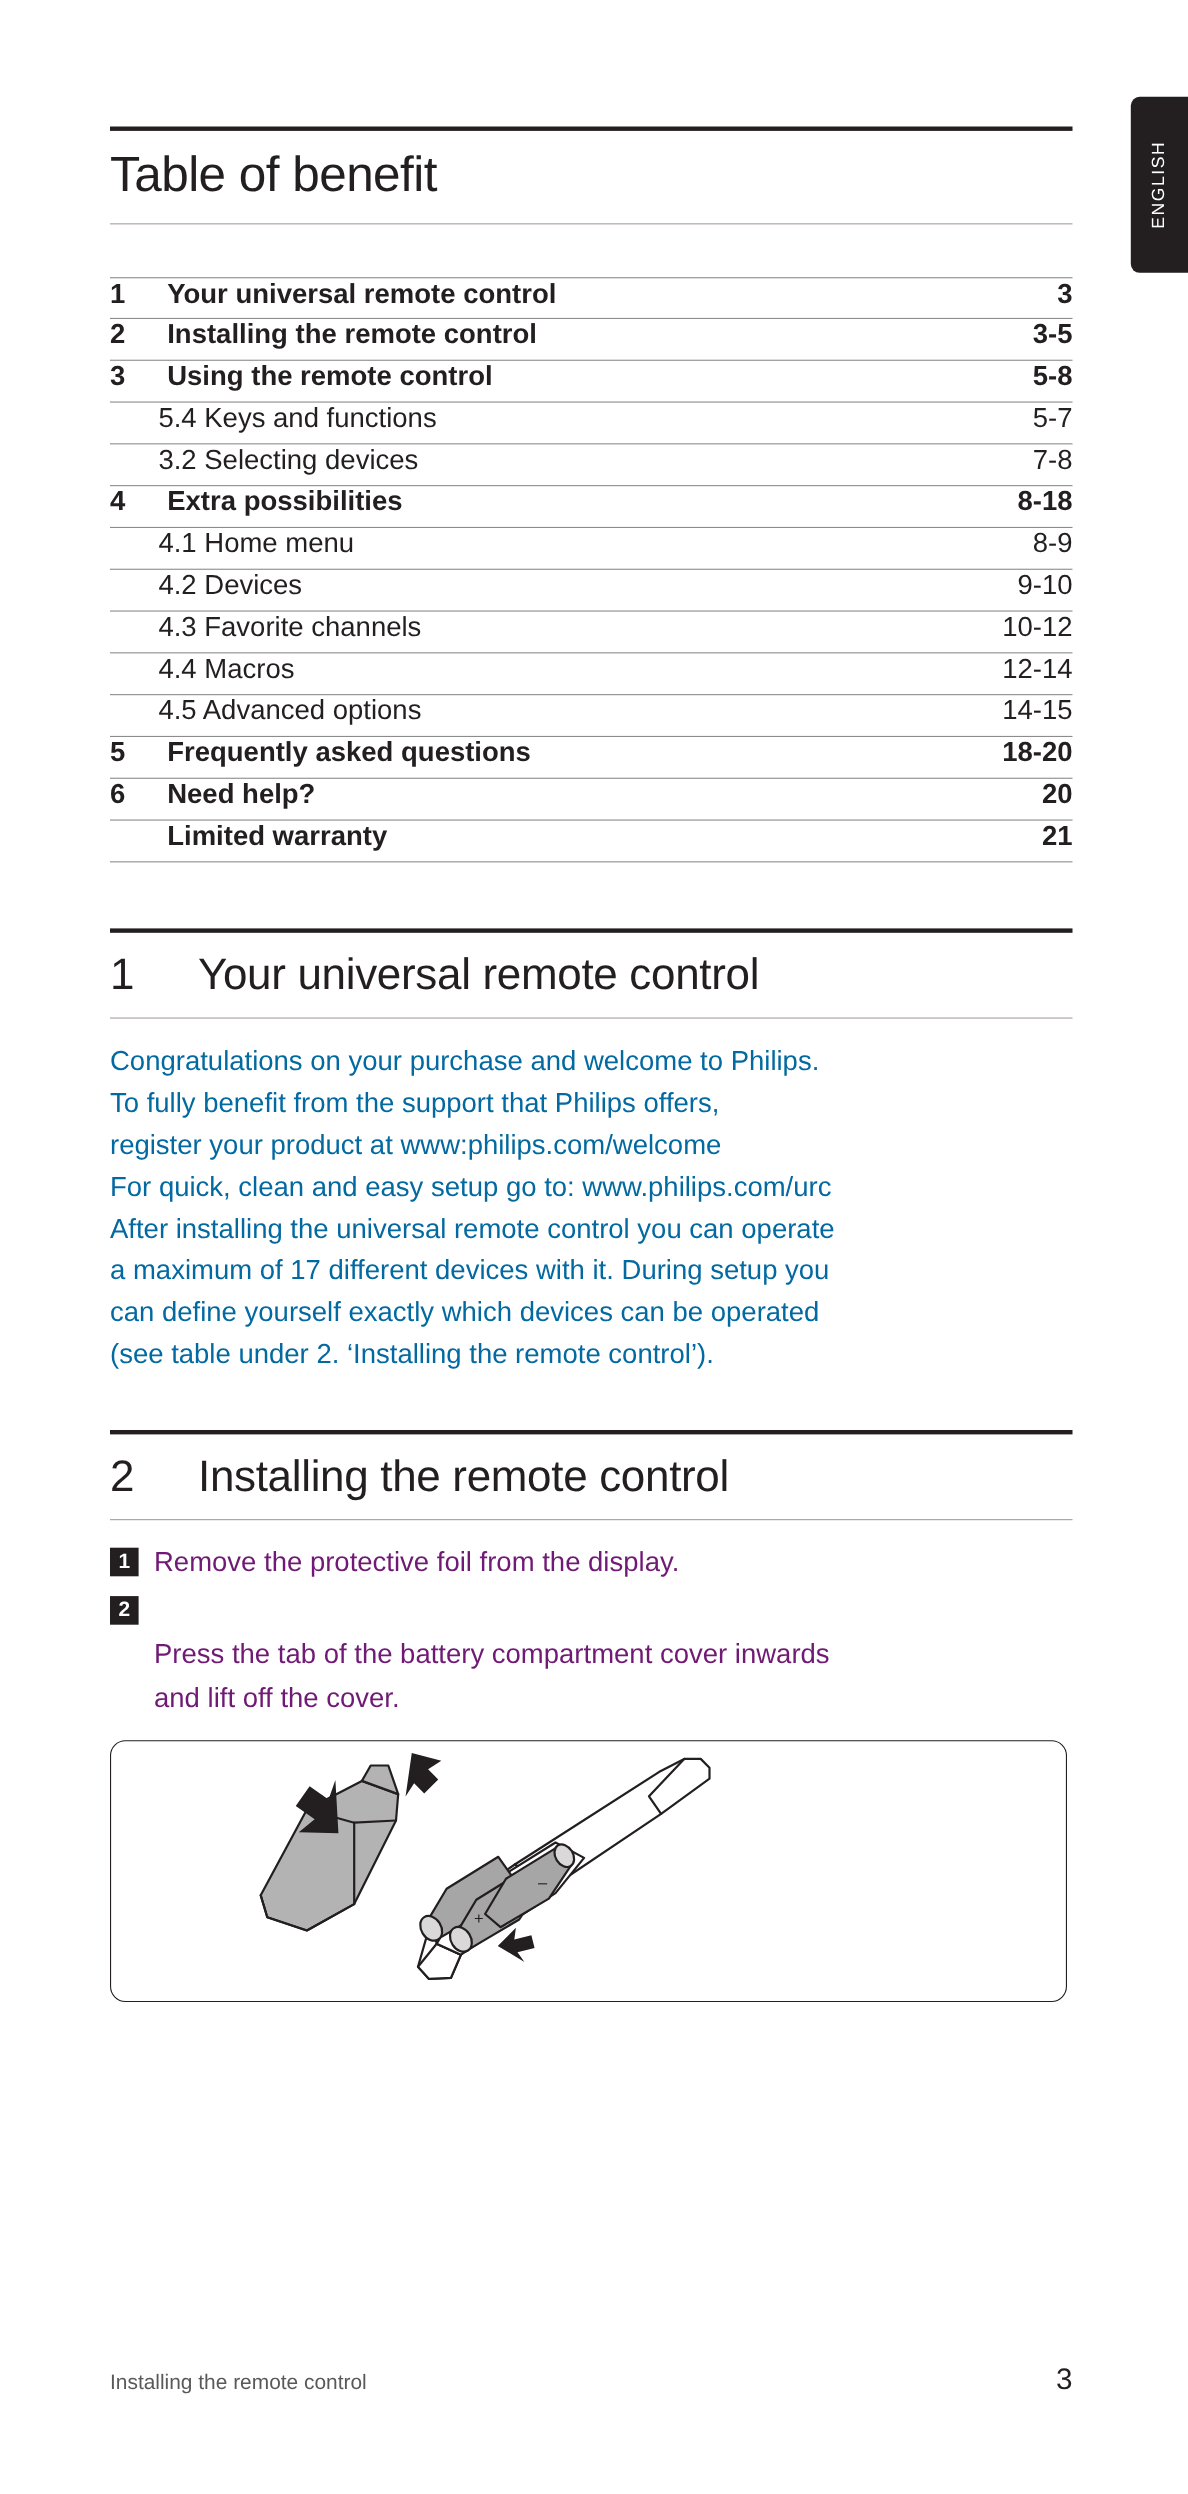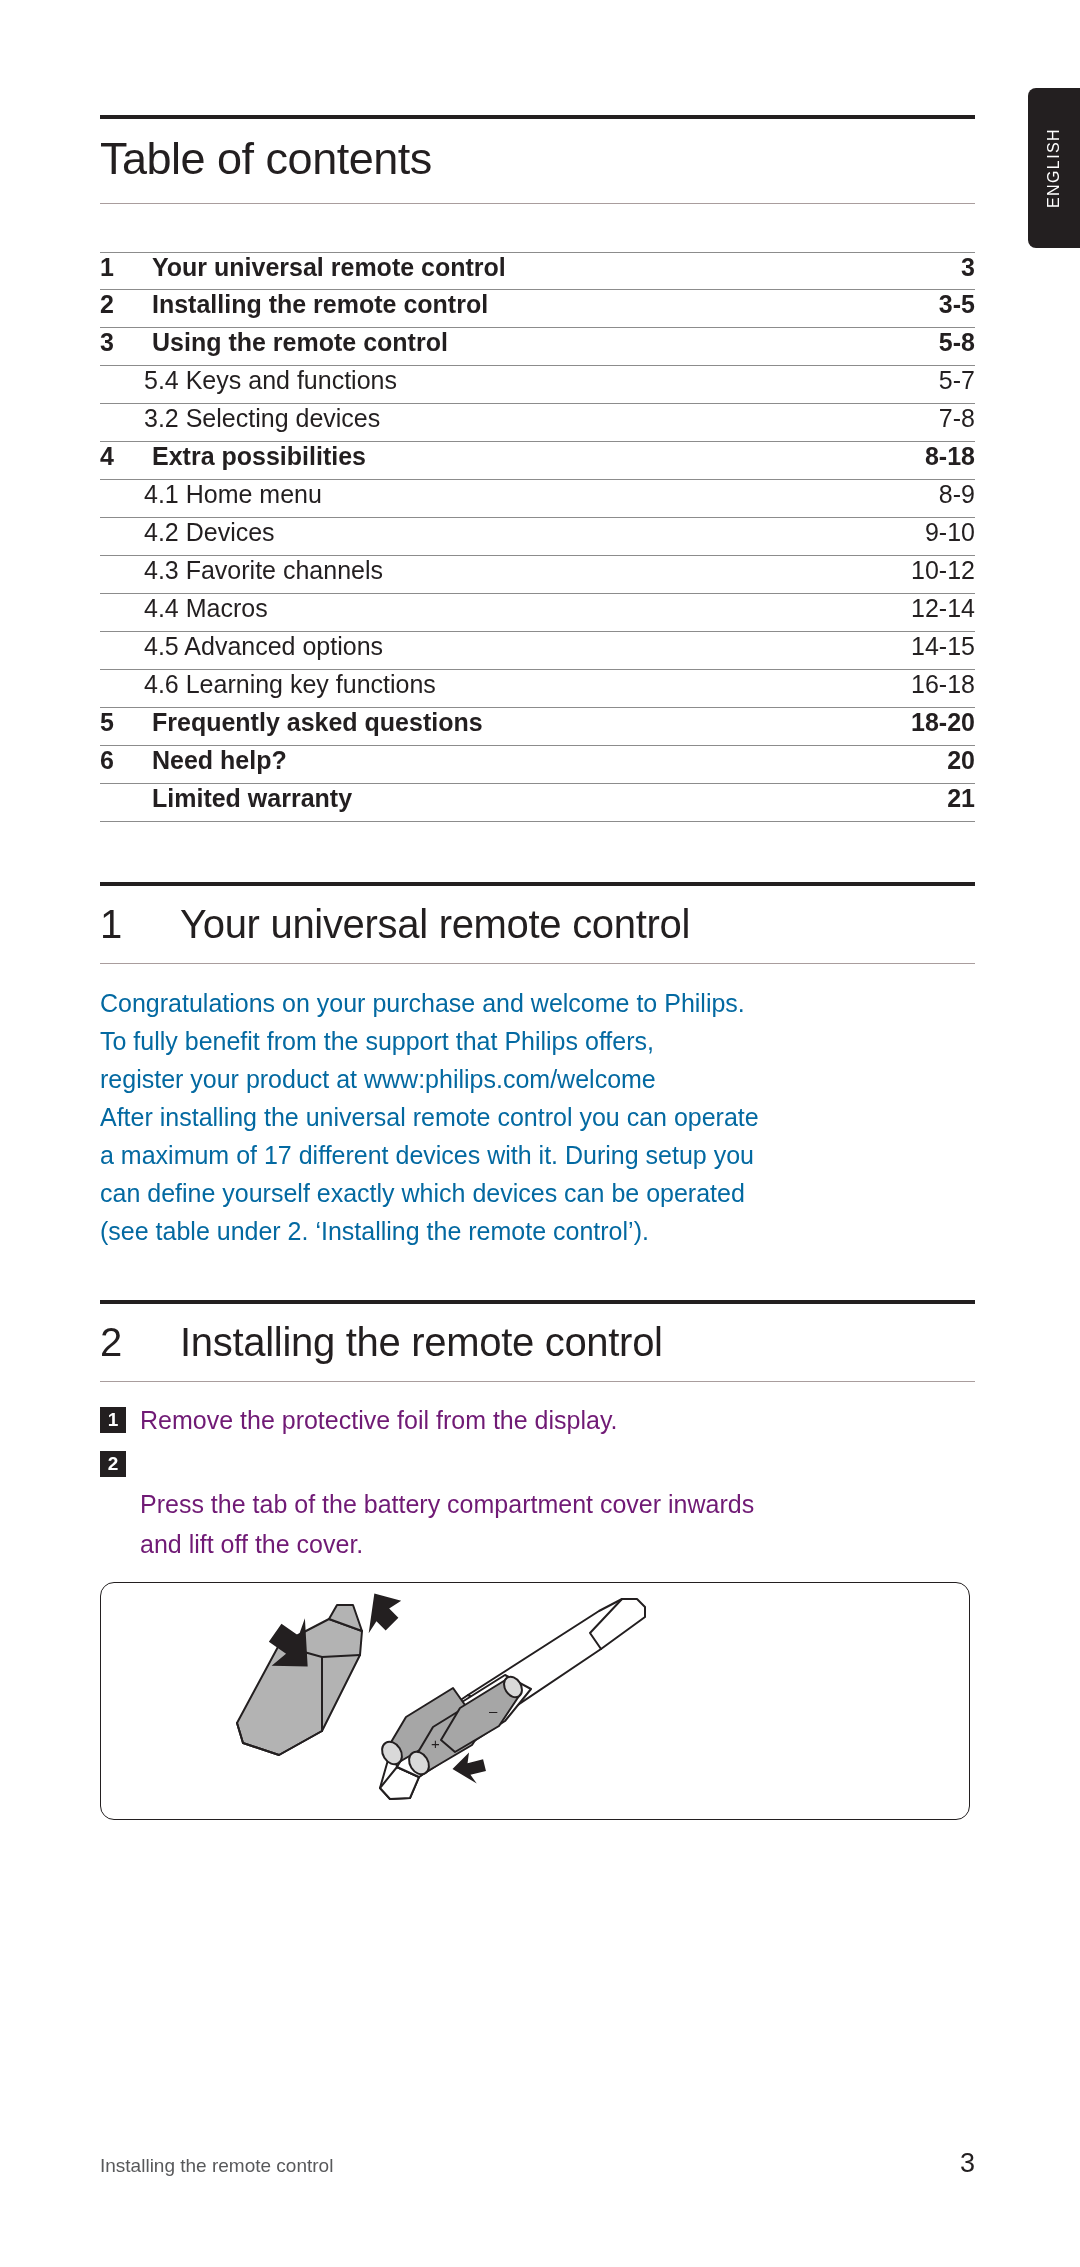--- a/index.html
+++ b/index.html
@@ -213,21 +213,21 @@
 <div class="page">
 
   <div class="side-tab">
     <span class="side-tab-label">ENGLISH</span>
   </div>
 
   <div class="content">
 
     <div class="toc-block">
       <div class="rule-heavy"></div>
-      <h1 class="toc-title">Table of contents</h1>
+      <h1 class="toc-title">Table of benefit</h1>
       <div class="rule-thin"></div>
       <div class="toc-gap"></div>
 
       <div class="toc-list" id="toc-list">
           <div class="toc-row level1">
             <span class="toc-num">1</span>
             <span class="toc-label">Your universal remote control</span>
             <span class="toc-page">3</span>
           </div>
           <div class="toc-row level1">
@@ -265,24 +265,20 @@
             <span class="toc-label">4.3 Favorite channels</span>
             <span class="toc-page">10-12</span>
           </div>
           <div class="toc-row level2">
             <span class="toc-label">4.4 Macros</span>
             <span class="toc-page">12-14</span>
           </div>
           <div class="toc-row level2">
             <span class="toc-label">4.5 Advanced options</span>
             <span class="toc-page">14-15</span>
-          </div>
-          <div class="toc-row level2">
-            <span class="toc-label">4.6 Learning key functions</span>
-            <span class="toc-page">16-18</span>
           </div>
           <div class="toc-row level1">
             <span class="toc-num">5</span>
             <span class="toc-label">Frequently asked questions</span>
             <span class="toc-page">18-20</span>
           </div>
           <div class="toc-row level1">
             <span class="toc-num">6</span>
             <span class="toc-label">Need help?</span>
             <span class="toc-page">20</span>
@@ -299,20 +295,21 @@
       <div class="rule-heavy"></div>
       <div class="chapter-head">
         <span class="chapter-num">1</span>
         <span class="chapter-title">Your universal remote control</span>
       </div>
       <div class="rule-thin"></div>
       <div class="body-text" id="chapter1-body">
           <div class="body-line">Congratulations on your purchase and welcome to Philips.</div>
           <div class="body-line">To fully benefit from the support that Philips offers,</div>
           <div class="body-line">register your product at www:philips.com/welcome</div>
+          <div class="body-line">For quick, clean and easy setup go to: www.philips.com/urc</div>
           <div class="body-line">After installing the universal remote control you can operate</div>
           <div class="body-line">a maximum of 17 different devices with it. During setup you</div>
           <div class="body-line">can define yourself exactly which devices can be operated</div>
           <div class="body-line">(see table under 2. ‘Installing the remote control’).</div>
         </div>
     </div>
 
     <div class="chapter" style="margin-top:50px;">
       <div class="rule-heavy"></div>
       <div class="chapter-head">

